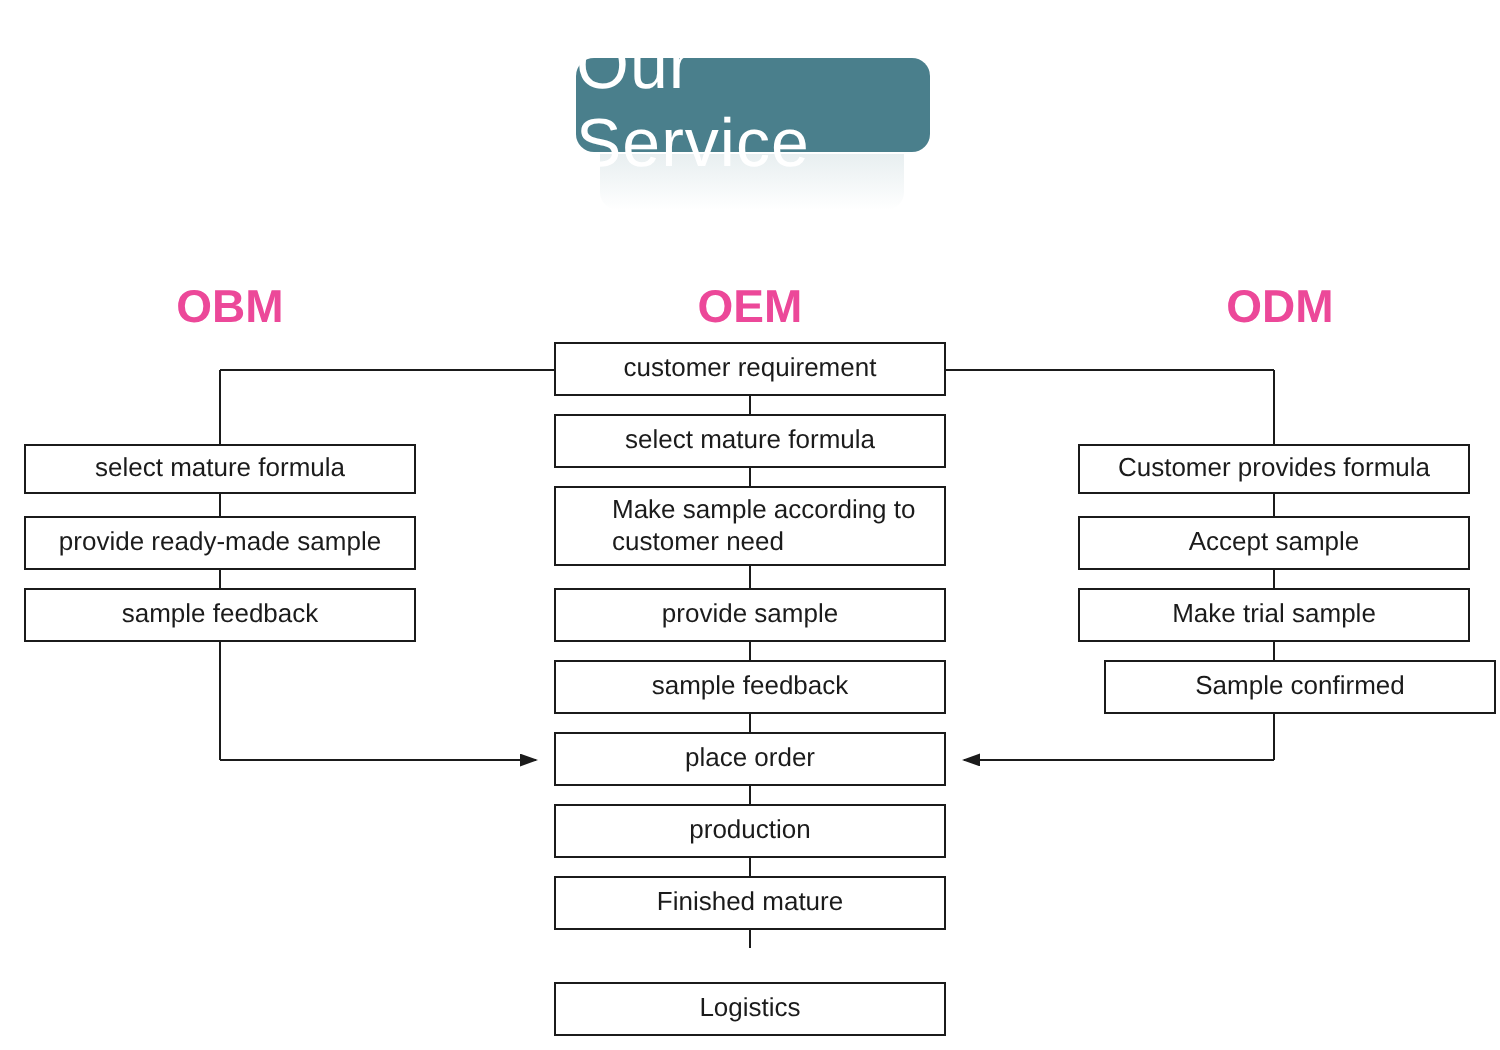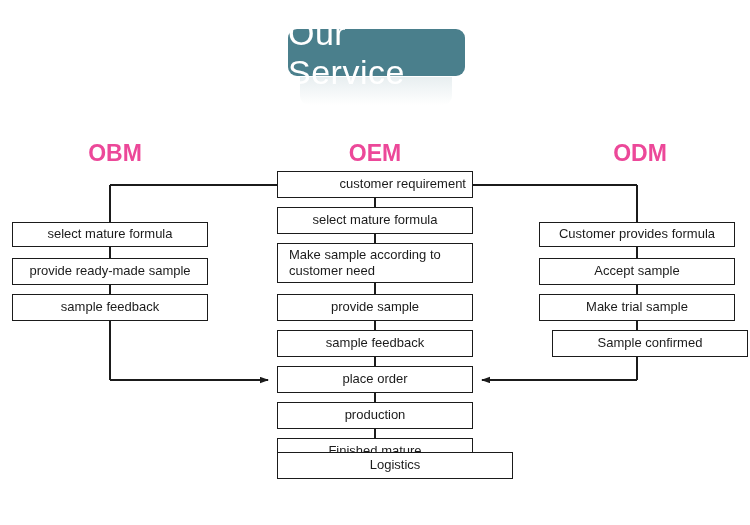--- a/index.html
+++ b/index.html
@@ -61,21 +61,21 @@
     justify-content:center;
     font-size:13px;
     color:#1b1b1b;
     line-height:1.25;
     padding:0 6px;
     text-align:center;
   }
   .node.left-align{
     justify-content:flex-start;
     text-align:left;
-    padding-left:11px;
+    padding-left:28px;
   }
 </style>
 </head>
 <body>
 
 <div id="stage">
 
   <div class="title-reflection"></div>
 
   <div class="title-banner" style="background:#4a7f8c;">
@@ -130,21 +130,21 @@
   <div class="node" style="left:12px;top:222px;width:196px;height:25px;">
     <span>select mature formula</span>
   </div>
   <div class="node" style="left:12px;top:258px;width:196px;height:27px;">
     <span>provide ready-made sample</span>
   </div>
   <div class="node" style="left:12px;top:294px;width:196px;height:27px;">
     <span>sample feedback</span>
   </div>
 
-  <div class="node" style="left:277px;top:171px;width:196px;height:27px;justify-content:flex-end;">
+  <div class="node" style="left:277px;top:171px;width:196px;height:27px;">
     <span>customer requirement</span>
   </div>
   <div class="node" style="left:277px;top:207px;width:196px;height:27px;">
     <span>select mature formula</span>
   </div>
   <div class="node left-align" style="left:277px;top:243px;width:196px;height:40px;">
     <span>Make sample according to customer need</span>
   </div>
   <div class="node" style="left:277px;top:294px;width:196px;height:27px;">
     <span>provide sample</span>
@@ -154,21 +154,21 @@
   </div>
   <div class="node" style="left:277px;top:366px;width:196px;height:27px;">
     <span>place order</span>
   </div>
   <div class="node" style="left:277px;top:402px;width:196px;height:27px;">
     <span>production</span>
   </div>
   <div class="node" style="left:277px;top:438px;width:196px;height:27px;">
     <span>Finished mature</span>
   </div>
-  <div class="node" style="left:277px;top:452px;width:236px;height:27px;">
+  <div class="node" style="left:277px;top:491px;width:196px;height:27px;">
     <span>Logistics</span>
   </div>
 
   <div class="node" style="left:539px;top:222px;width:196px;height:25px;">
     <span>Customer provides formula</span>
   </div>
   <div class="node" style="left:539px;top:258px;width:196px;height:27px;">
     <span>Accept sample</span>
   </div>
   <div class="node" style="left:539px;top:294px;width:196px;height:27px;">

